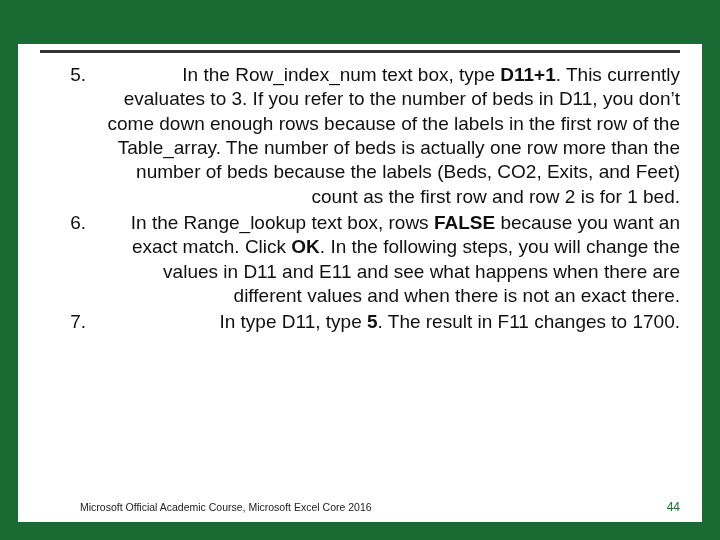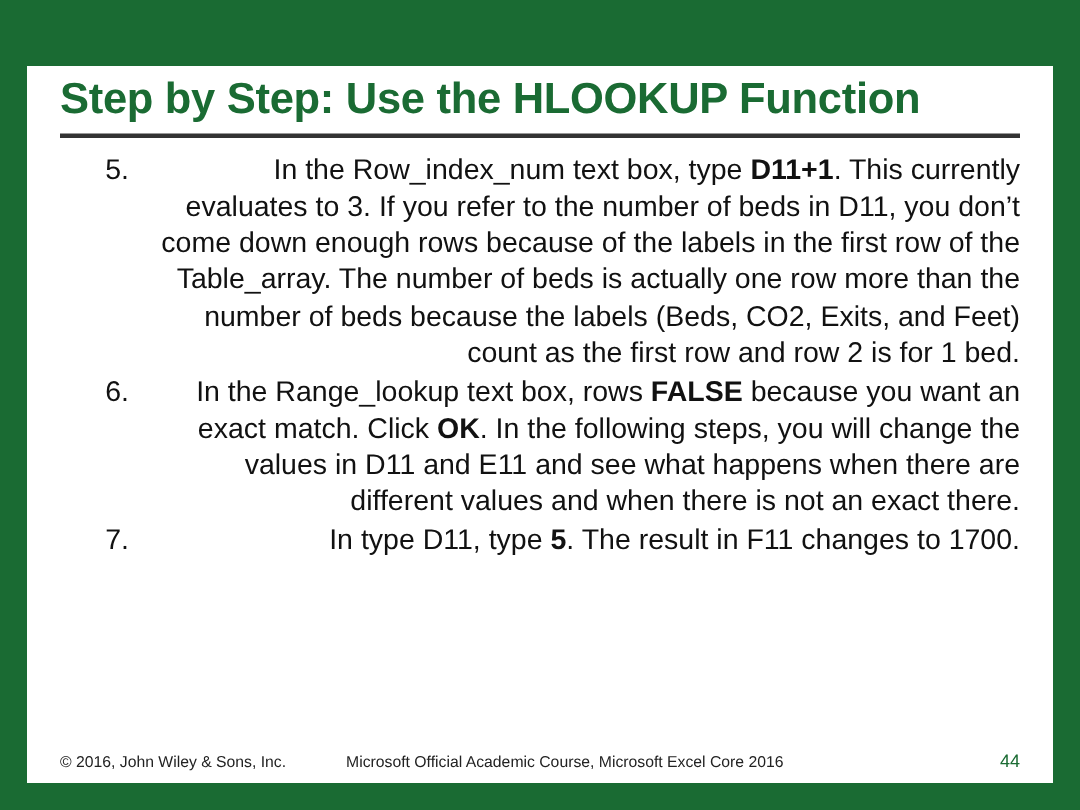--- a/index.html
+++ b/index.html
@@ -79,35 +79,33 @@
     color: #1a6b33;
     font-weight: 400;
   }
 </style>
 </head>
 <body>
 
 <div class="slide">
   <div class="inner">
 
-    <h1 class="title">Step by Step: Use the HLOOKUP Function</h1>
     <div class="rule"></div>
 
     <ol class="steps" style="--start:4">
       <li>
         <span>In the Row_index_num text box, type </span><span class="b">D11+1</span><span>. This currently evaluates to 3. If you refer to the number of beds in D11, you don’t come down enough rows because of the labels in the first row of the Table_array. The number of beds is actually one row more than the number of beds because the labels (Beds, CO2, Exits, and Feet) count as the first row and row 2 is for 1 bed.</span>
       </li>
       <li>
         <span>In the Range_lookup text box, rows </span><span class="b">FALSE</span><span> because you want an exact match. Click </span><span class="b">OK</span><span>. In the following steps, you will change the values in D11 and E11 and see what happens when there are different values and when there is not an exact there.</span>
       </li>
       <li>
         <span>In type D11, type </span><span class="b">5</span><span>. The result in F11 changes to 1700.</span>
       </li>
     </ol>
 
   </div>
 
   <div class="footer">
-    <span>© 2016, John Wiley &amp; Sons, Inc.</span>
     <span class="mid">Microsoft Official Academic Course, Microsoft Excel Core 2016</span>
     <span class="pg">44</span>
   </div>
 </div>
 
 </body></html>

